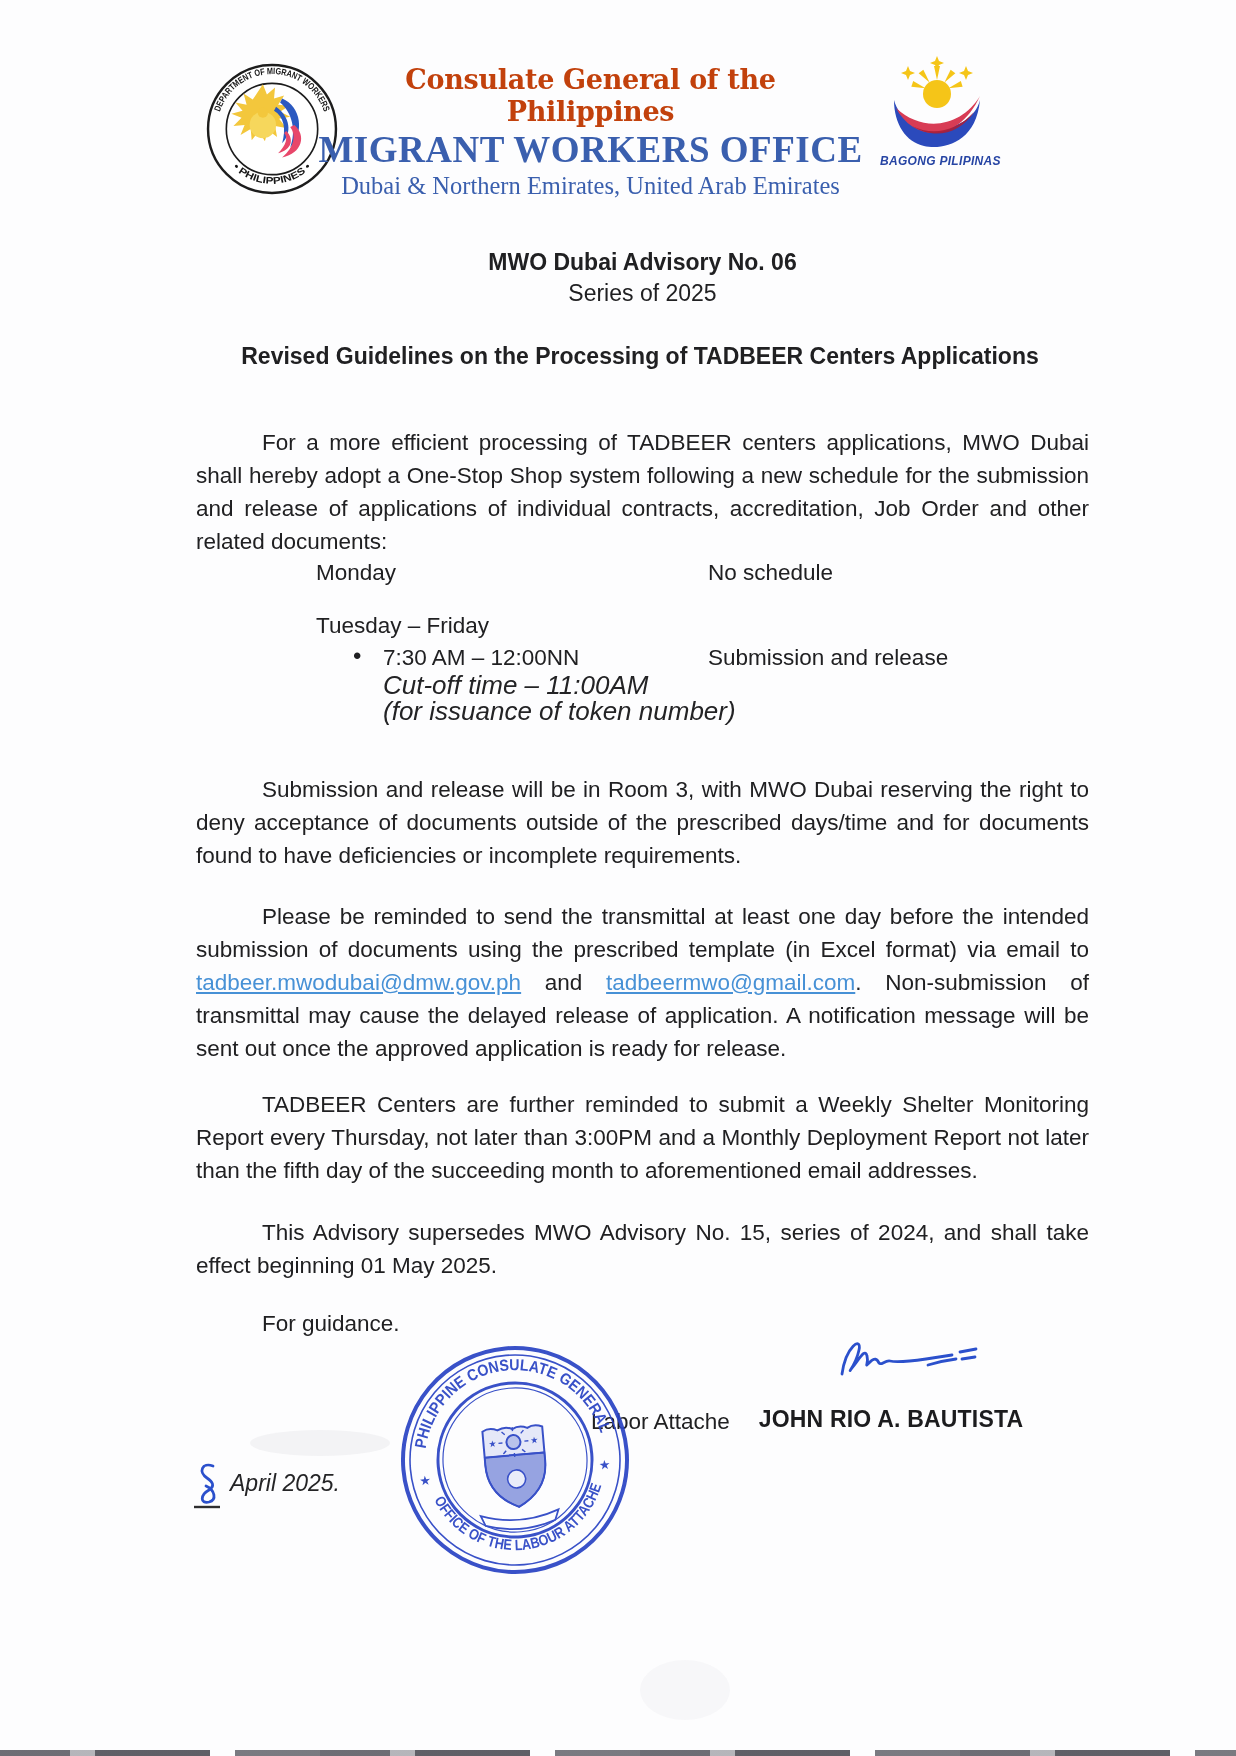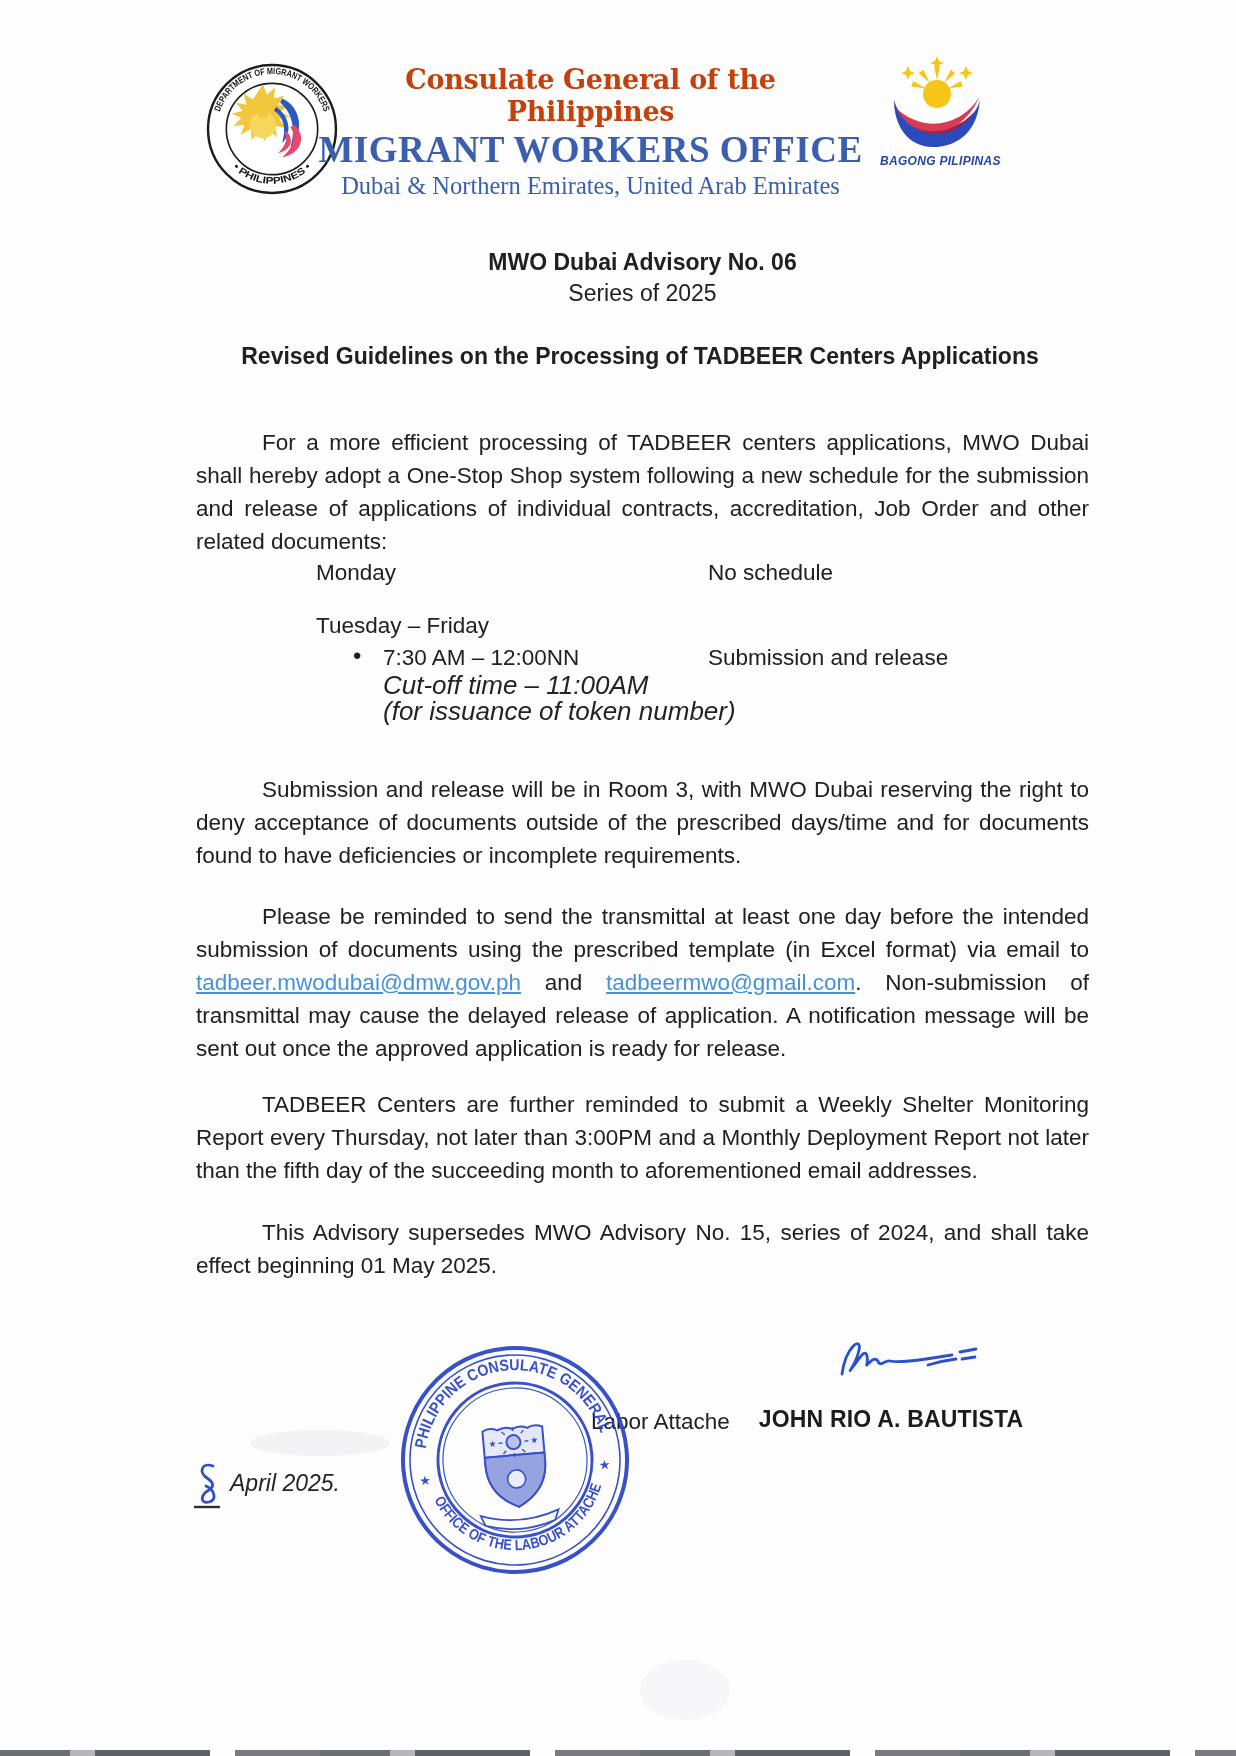--- a/index.html
+++ b/index.html
@@ -167,20 +167,21 @@
   </div>
 
   <p class="para p2">Submission and release will be in Room 3, with MWO Dubai reserving the right to deny acceptance of documents outside of the prescribed days/time and for documents found to have deficiencies or incomplete requirements.</p>
 
   <p class="para p3"><span>Please be reminded to send the transmittal at least one day before the intended submission of documents using the prescribed template (in Excel format) via email to </span><a class="email-link">tadbeer.mwodubai@dmw.gov.ph</a><span> and </span><a class="email-link">tadbeermwo@gmail.com</a><span>.  Non-submission of transmittal may cause the delayed release of application.  A notification message will be sent out once the approved application is ready for release.</span></p>
 
   <p class="para p4">TADBEER Centers are further reminded to submit a Weekly Shelter Monitoring Report every Thursday, not later than 3:00PM and a Monthly Deployment Report not later than the fifth day of the succeeding month to aforementioned email addresses.</p>
 
   <p class="para p5">This Advisory supersedes MWO Advisory No. 15, series of 2024, and shall take effect beginning 01 May 2025.</p>
 
+  <p class="para closing">For guidance.</p>
 
   <svg class="sig-svg" viewBox="0 0 170 50">
     <g fill="none" stroke="#2b50cc" stroke-width="2.8" stroke-linecap="round" stroke-linejoin="round">
       <path d="M14 40 C18 12 34 2 31 16 C28 30 18 42 24 34 C32 24 37 14 39 22 C41 29 36 34 41 29 C47 23 49 25 51 29 C53 32 57 26 62 27 C70 29 84 27 98 25 L124 21"></path>
       <path d="M100 31 C110 28 120 26 128 25"></path>
       <path d="M132 18 l16 -3"></path>
       <path d="M134 25 l13 -2"></path>
     </g>
   </svg>
   <div class="sig-name">JOHN RIO A. BAUTISTA</div>

